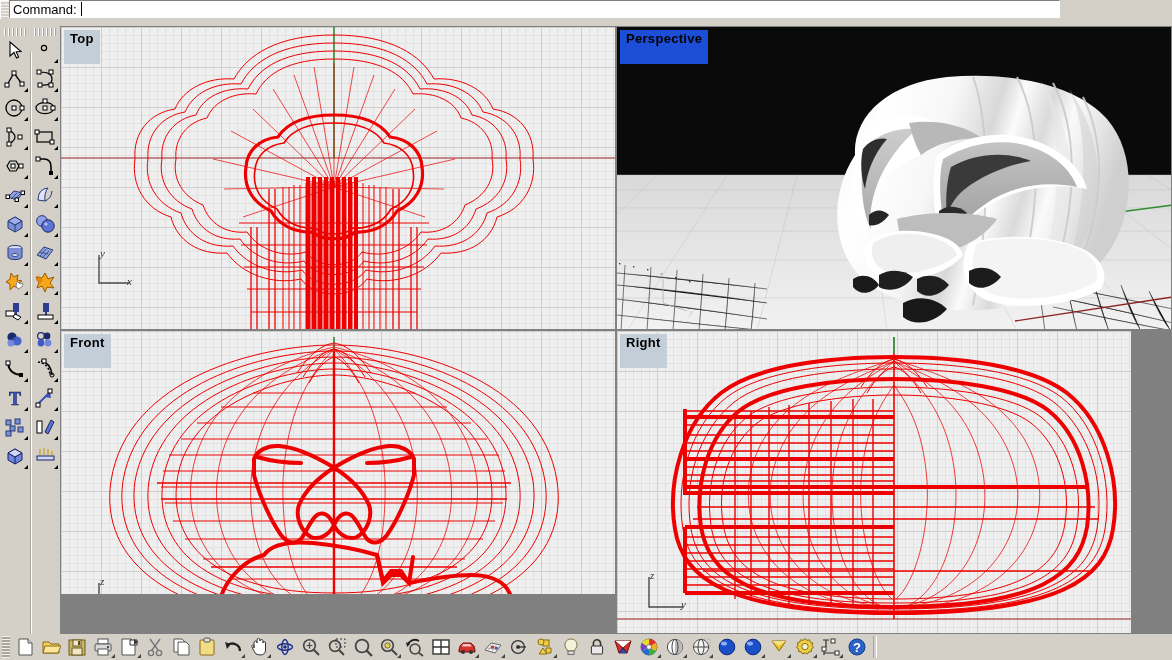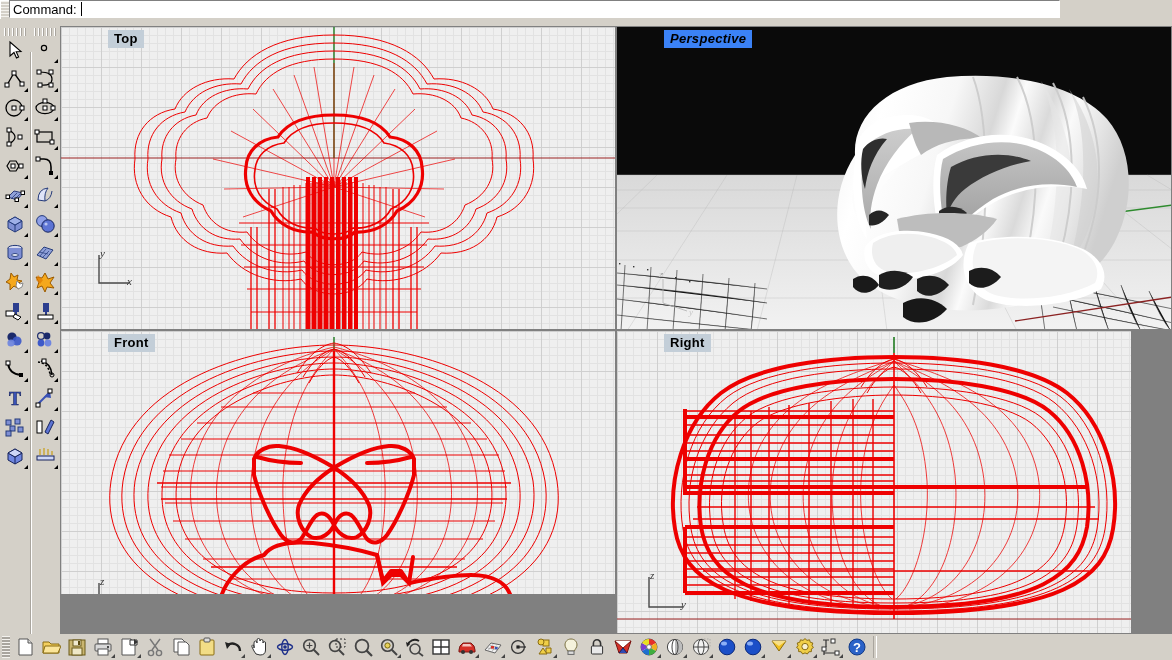--- a/index.html
+++ b/index.html
@@ -38,25 +38,25 @@
       background:#808080;}
   .vp{position:absolute;overflow:hidden;border:1px solid #808080;
       box-sizing:border-box;}
   .vp-grid{position:absolute;inset:0;background-color:#efefef;
       background-image:
         linear-gradient(to right,#cfcfcf 1px,transparent 1px),
         linear-gradient(to bottom,#cfcfcf 1px,transparent 1px),
         linear-gradient(to right,#e2e2e2 1px,transparent 1px),
         linear-gradient(to bottom,#e2e2e2 1px,transparent 1px);
       background-size:40px 40px,40px 40px,8px 8px,8px 8px;}
-  .vp-label{position:absolute;left:3px;top:3px;padding:1px 6px 2px 6px;
+  .vp-label{position:absolute;left:3px;top:3px;padding:1px 6px 18px 6px;
       font-size:13px;font-weight:bold;color:#000;z-index:20;
-      font-family:"Liberation Sans",sans-serif;letter-spacing:.3px;margin-left:44px;}
+      font-family:"Liberation Sans",sans-serif;letter-spacing:.3px;}
   .vp-label.inactive{background:#c3ced8;}
-  .vp-label.active{background:#3b82f6;font-style:italic;}
+  .vp-label.active{background:#1d4ed8;}
   .axis-ind{position:absolute;z-index:15;font-size:11px;color:#333;
       font-family:"Liberation Serif",serif;font-style:italic;}
   .axis-ind svg{display:block;}
   .axis-ind span{position:absolute;}
 
   #vp-top{left:0;top:0;width:556px;height:304px;}
   #vp-persp{left:556px;top:0;width:556px;height:304px;background:#0a0a0a;}
   #vp-front{left:0;top:304px;width:556px;height:265px;}
   #vp-right{left:556px;top:304px;width:516px;height:304px;}
 

